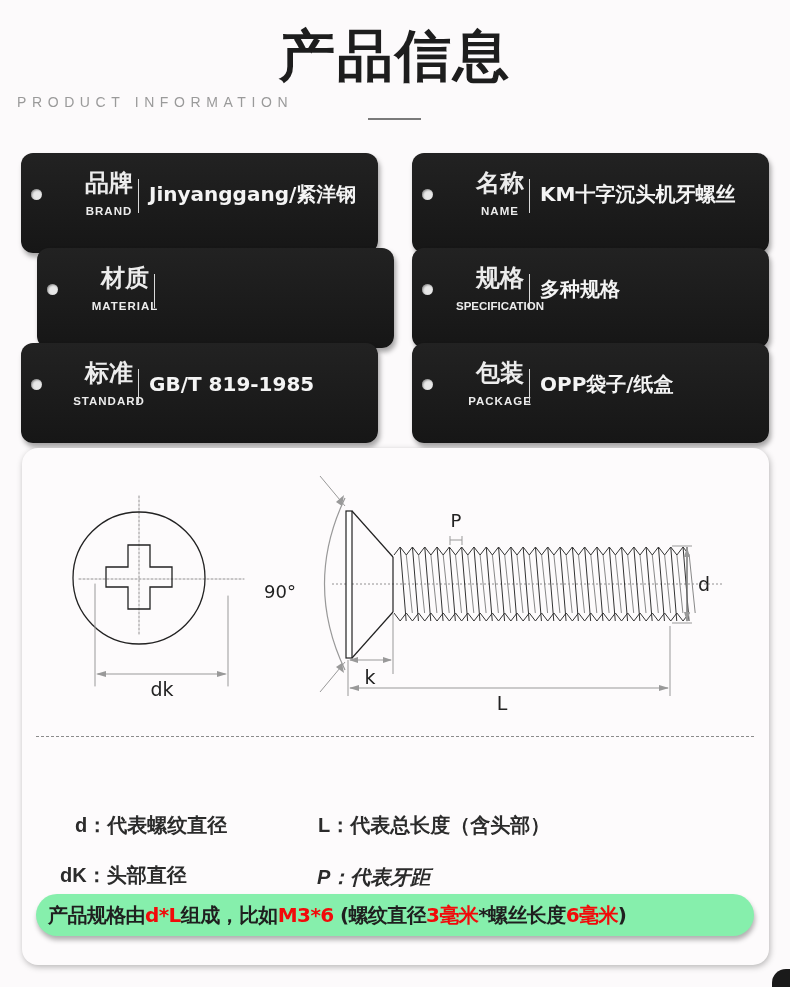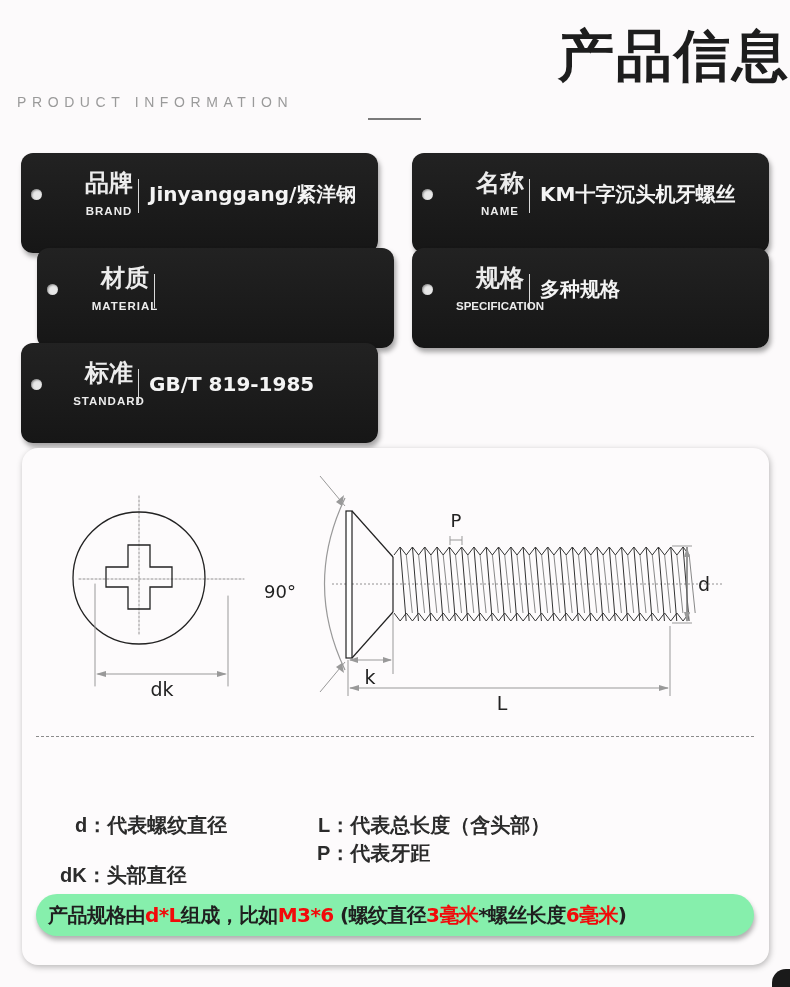--- a/index.html
+++ b/index.html
@@ -6,21 +6,21 @@
   html, body {
     width: 790px; height: 987px; overflow: hidden;
     background: #fcfafb;
     font-family: "DejaVu Sans", "Liberation Sans", sans-serif;
   }
   .page { position: relative; width: 790px; height: 987px; }
 
   
   .title {
     position: absolute; left: 0; top: 22px; width: 790px;
-    text-align: right; font-size: 56px; font-weight: bold;
+    text-align: center; font-size: 56px; font-weight: bold;
     color: #1d1d1d; letter-spacing: 2px; line-height: 68px;
   }
   .subtitle {
     position: absolute; left: 0; top: 94px; width: 710px;
     font-family: "Liberation Sans", sans-serif;
     font-size: 14px; color: #9a9a9a; letter-spacing: 5.6px; padding-left: 17px;
   }
   .title-rule {
     position: absolute; left: 368px; top: 118px; width: 53px; height: 2px;
     background: #7a7a7a;
@@ -132,20 +132,27 @@
   </div>
 
   <div class="tag" style="left:21px; top:343px;">
     <span class="hole"></span>
     <div class="label-zh">标准</div>
     <div class="label-en">STANDARD</div>
     <span class="divider"></span>
     <div class="value">GB/T 819-1985</div>
   </div>
 
+  <div class="tag" style="left:412px; top:343px;">
+    <span class="hole"></span>
+    <div class="label-zh">包装</div>
+    <div class="label-en">PACKAGE</div>
+    <span class="divider"></span>
+    <div class="value">OPP袋子/纸盒</div>
+  </div>
 
   <div class="panel">
 
     <svg class="diagram" width="747" height="290" viewBox="0 0 747 290">
 
       <g stroke-linecap="round">
 
         <line x1="117" y1="48" x2="117" y2="188" stroke="#777" stroke-width="0.8" stroke-dasharray="2,2"></line>
         <line x1="57" y1="131" x2="222" y2="131" stroke="#777" stroke-width="0.8" stroke-dasharray="2,2"></line>
 
@@ -264,21 +271,21 @@
 
     <div class="legend-item" style="left:53px; top:327px;">
       <span class="legend-key">d：</span><span>代表螺纹直径</span>
     </div>
     <div class="legend-item" style="left:296px; top:327px;">
       <span class="legend-key">L：</span><span>代表总长度（含头部）</span>
     </div>
     <div class="legend-item" style="left:38px; top:377px;">
       <span class="legend-key">dK：</span><span>头部直径</span>
     </div>
-    <div class="legend-item" style="left:295px; top:355px;">
+    <div class="legend-item" style="left:295px; top:379px;font-style:italic;">
       <span class="legend-key">P：</span><span>代表牙距</span>
     </div>
 
     <div class="note">
       <span>产品规格由</span><span class="red">d*L</span><span>组成，比如</span><span class="red">M3*6</span><span> (螺纹直径</span><span class="red">3毫米</span><span>*螺丝长度</span><span class="red">6毫米</span><span>)</span>
     </div>
   </div>
 
   <div class="corner"></div>
 </div>

